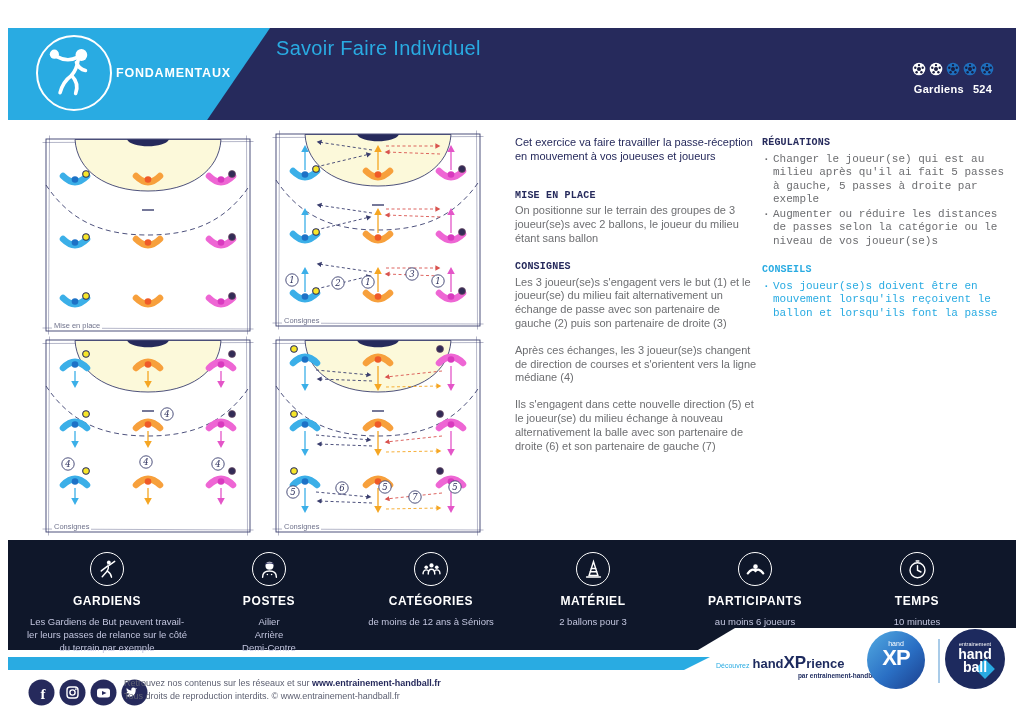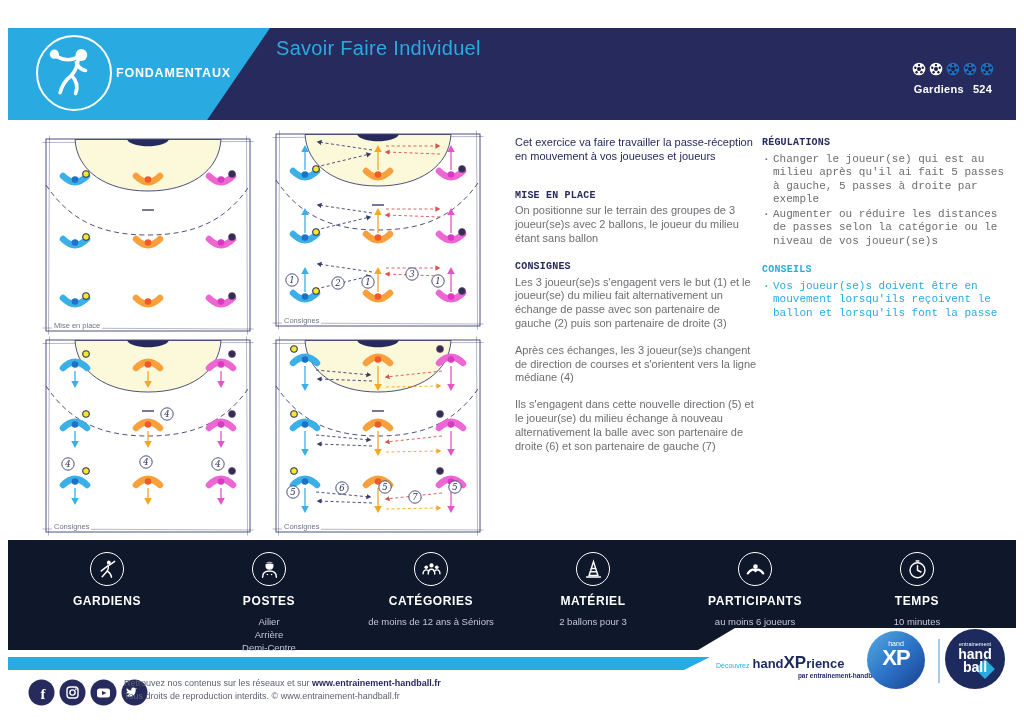--- a/index.html
+++ b/index.html
@@ -453,20 +453,25 @@
           <svg viewBox="0 0 24 24">
             <circle cx="13.4" cy="4.6" r="2" fill="#fff"></circle>
             <path class="st" d="M5.5,13.5 L12,8.5"></path>
             <path class="st" d="M14,7.5 L19.5,3.5"></path>
             <path class="st" d="M12.6,7.2 C13.4,9.4 12.8,11.6 11.8,13.6"></path>
             <path class="st" d="M11.8,13.6 L6.5,19.5"></path>
             <path class="st" d="M11.8,13.6 C14.6,15.2 15.8,17.4 16.2,20"></path>
           </svg>
         </div>
         <div class="info-title">GARDIENS</div>
+        <div class="info-lines">
+          <div>Les Gardiens de But peuvent travail-</div>
+          <div>ler leurs passes de relance sur le côté</div>
+          <div>du terrain par exemple</div>
+        </div>
       </div>
       <div class="info-col">
         <div class="info-icon">
           <svg viewBox="0 0 24 24">
             <circle cx="12" cy="8" r="4.2" fill="#fff"></circle>
             <path d="M7.6,6.4 C8.8,4.8 15.2,4.8 16.4,6.4" stroke="#2B2E5E" stroke-width="1.2" fill="none"></path>
             <path class="st" d="M4.8,20 C4.8,15.6 7.8,13.6 12,13.6 C16.2,13.6 19.2,15.6 19.2,20"></path>
             <circle cx="9.8" cy="17.2" r="0.8" fill="#fff"></circle>
             <circle cx="14.2" cy="17.2" r="0.8" fill="#fff"></circle>
           </svg>

